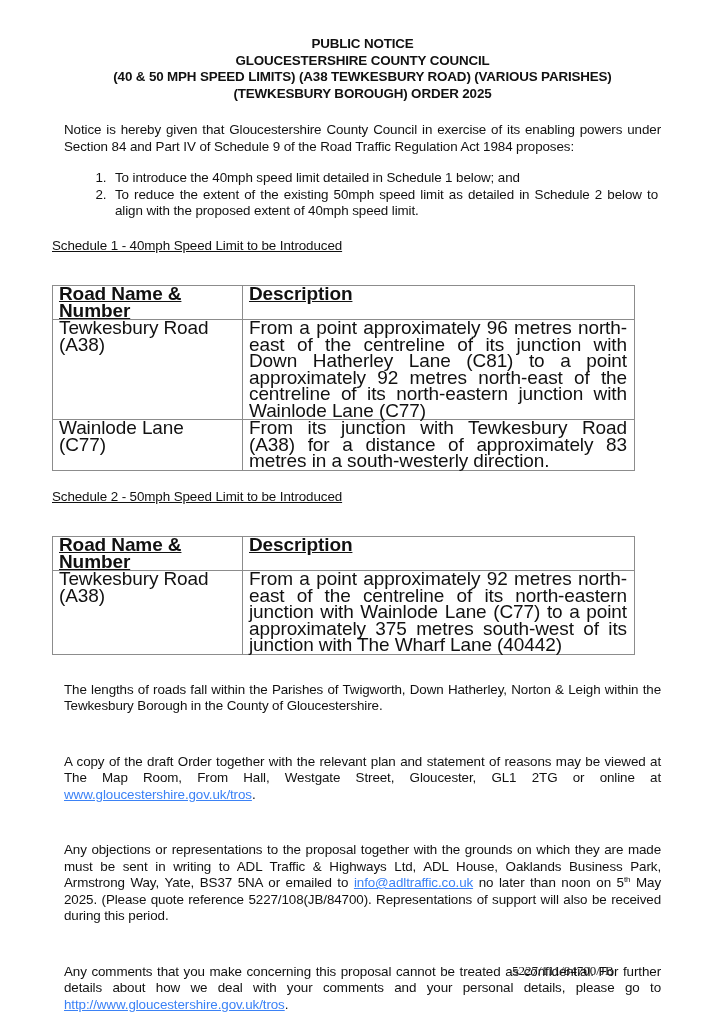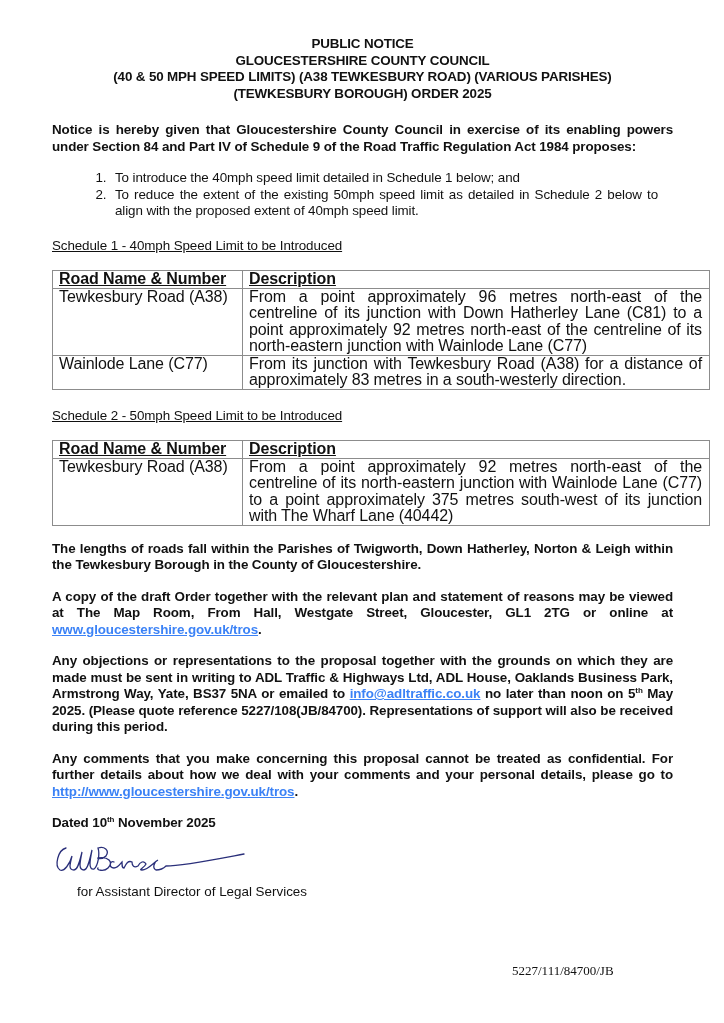--- a/index.html
+++ b/index.html
@@ -2,26 +2,26 @@
 <html><head>
   <meta charset="utf-8">
   <style>
     html, body { margin: 0; padding: 0; background: #ffffff; }
     body {
       width: 724px; height: 1023px; position: relative; overflow: hidden;
       font-family: "Liberation Sans", sans-serif; color: #111111;
     }
     .page { position: absolute; left: 52px; top: 36px; width: 621px; }
     .title-block { text-align: center; font-weight: bold; font-size: 13.4px; line-height: 16.5px; letter-spacing: -0.15px; }
-    .para { font-size: 13.4px; line-height: 16.5px; text-align: justify; letter-spacing: -0.1px; margin: 0; font-weight: bold; }
+    .para { font-size: 13.4px; line-height: 16.5px; text-align: justify; letter-spacing: -0.1px; margin: 12px; }
     .intro { margin-top: 20px; }
     ol.proposals { margin: 15px; padding-left: 43px; font-size: 13.4px; line-height: 16.5px; letter-spacing: -0.1px; }
     ol.proposals li { padding-left: 5px; text-align: justify; }
     .sched-heading { font-weight: normal; text-decoration: underline; font-size: 13.4px; line-height: 16.5px; margin-top: 18px; letter-spacing: -0.1px; }
-    table.sched { width: 658px; border-collapse: collapse; margin-top: 16px; font-size: 16px; line-height: 16.5px; letter-spacing: -0.1px; }
+    table.sched { width: 583px; border-collapse: collapse; margin-top: 31px; font-size: 19px; line-height: 16.5px; letter-spacing: -0.1px; }
     table.sched th, table.sched td { border: 1px solid #8c8c8c; padding: 0 7px 0 6px; vertical-align: top; text-align: left; }
     table.sched th { font-weight: bold; text-decoration: underline; }
     table.sched col.c1 { width: 190px; }
     table.sched td.desc { text-align: justify; }
     .gap { height: 15px; }
     a.link { color: #3b82f6; text-decoration: underline; }
     sup { font-size: 8px; line-height: 0; vertical-align: 5px; }
     .signature { margin-top: 8px; height: 38px; }
     .sign-text { margin-top: 6px; font-size: 13.4px; line-height: 16.5px; margin-left: 25px; }
     .ref { position: absolute; left: 512px; top: 963px; font-family: "Liberation Serif", serif; font-size: 13px; color: #111; }

